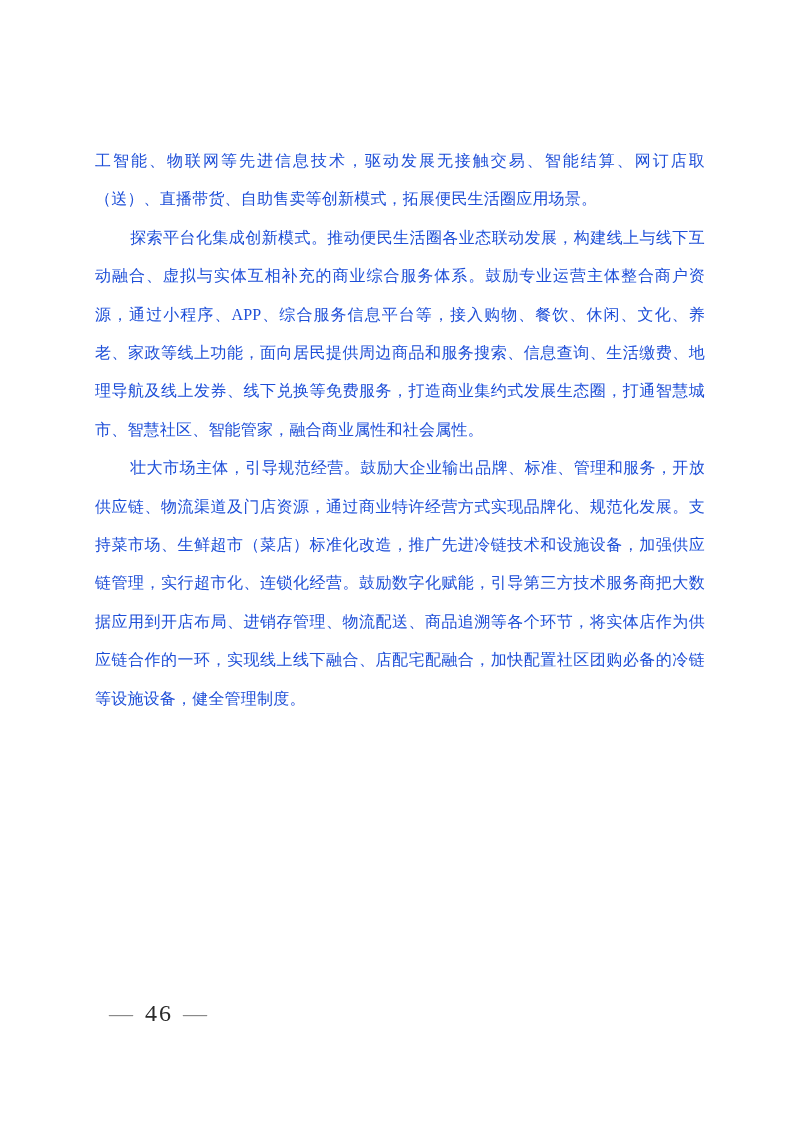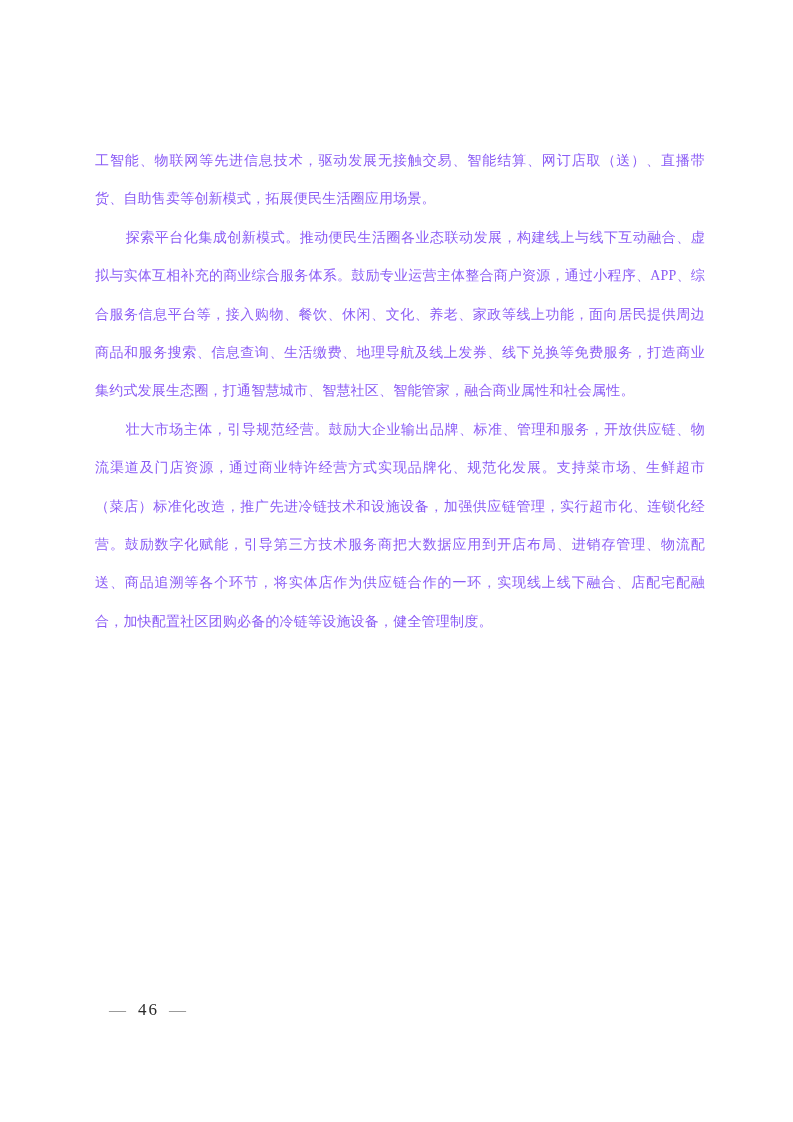--- a/index.html
+++ b/index.html
@@ -16,36 +16,36 @@
     background: #ffffff;
     overflow: hidden;
   }
   .content {
     position: absolute;
     left: 95px;
     top: 142px;
     width: 610px;
   }
   .content p {
-    font-size: 14px;
+    font-size: 16px;
     line-height: 38.4px;
-    color: #8b5cf6;
+    color: #1d4ed8;
     text-align: justify;
     text-justify: inter-character;
     letter-spacing: 0.2px;
     word-break: break-all;
   }
   .content p.indent {
     text-indent: 2.2em;
   }
   .footer {
     position: absolute;
     left: 103px;
     top: 1000px;
-    font-size: 17px;
+    font-size: 24px;
     color: #2a2a2a;
     letter-spacing: 2px;
     white-space: nowrap;
   }
   .footer .dash {
     color: #8a8a8a;
     padding: 0 6px;
   }
   .footer .num {
     color: #2a2a2a;

